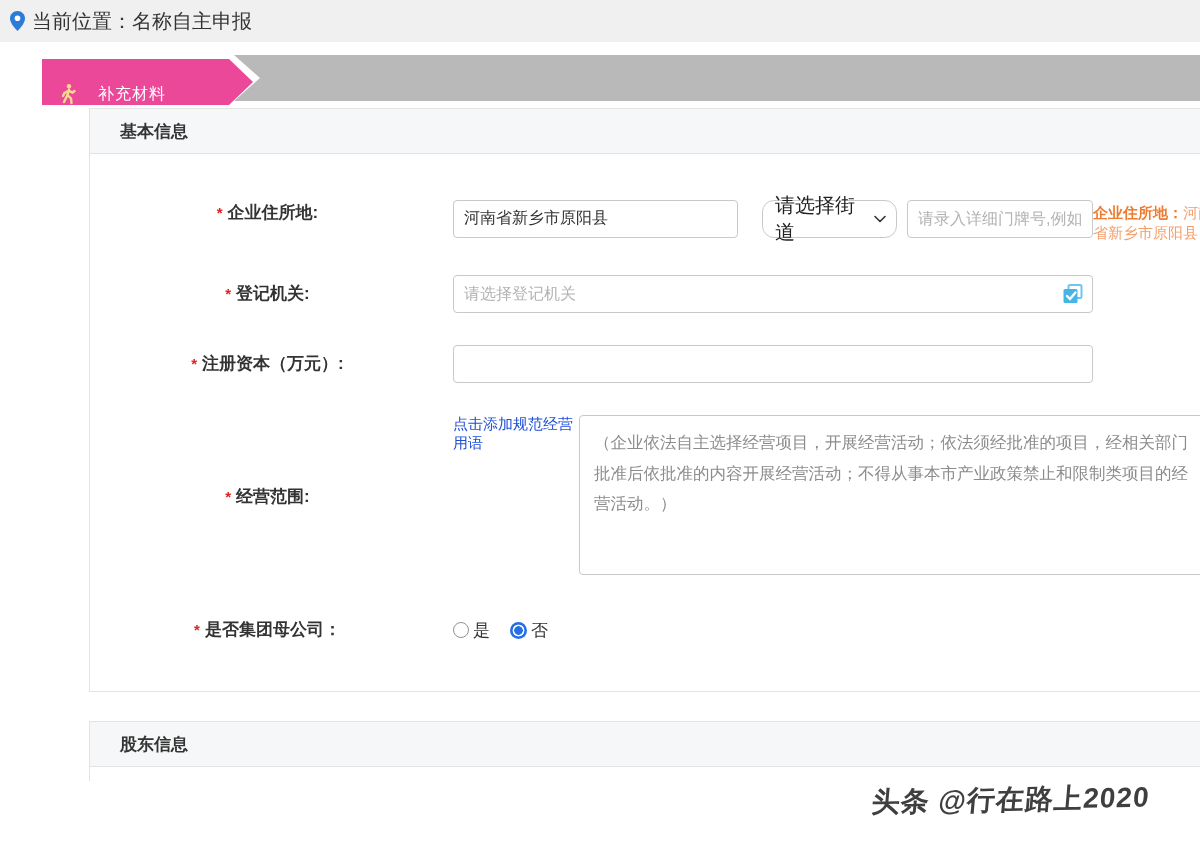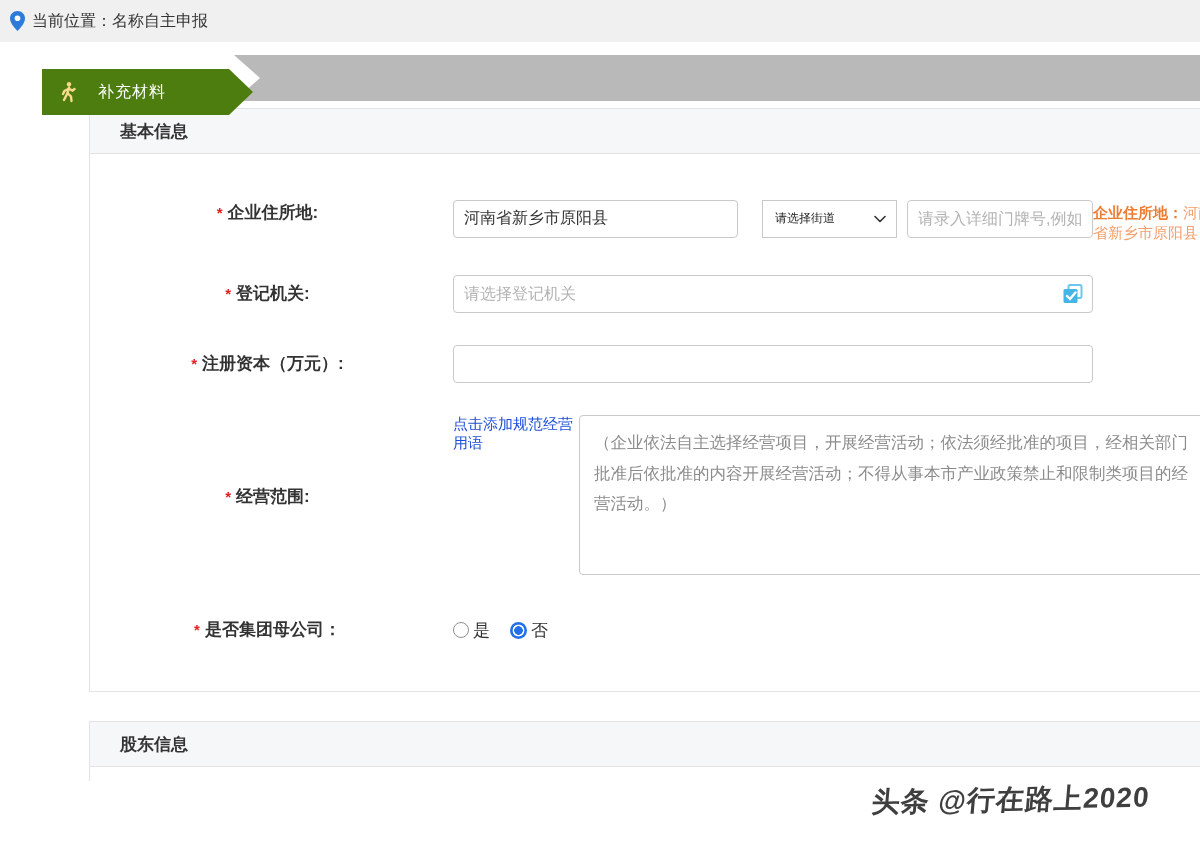--- a/index.html
+++ b/index.html
@@ -6,37 +6,37 @@
   html,body { width:1200px; }
   body {
     height:851px; overflow:hidden; position:relative; background:#fff;
     font-family:"Liberation Sans","DejaVu Sans",sans-serif; color:#333;
   }
 
   
   .topbar { height:42px; background:#f0f0f0; position:relative; }
   .breadcrumb {
     position:absolute; left:10px; top:0; height:42px;
-    display:flex; align-items:center; gap:7px; font-size:16px; color:#333;
+    display:flex; align-items:center; gap:7px; font-size:20px; color:#333;
   }
   .company-title {
     position:absolute; left:490px; top:7px;
     font-size:25px; font-weight:bold; color:#2b2b2b; letter-spacing:2px; white-space:nowrap;
   }
 
   
   .step-banner { margin:13px 0 0 42px; height:46px; background:#b9b9b9; position:relative; }
   .tab-white {
     position:absolute; left:0; top:0; width:218px; height:46px; background:#fff;
     clip-path:polygon(0 0,192px 0,218px 23px,192px 46px,0 46px);
   }
   .tab-orange {
-    position:absolute; left:0; top:14px; width:211px; height:46px; background:#4d7c0f;
+    position:absolute; left:0; top:4px; width:211px; height:46px; background:#ec4899;
     clip-path:polygon(0 0,187px 0,211px 23px,187px 46px,0 46px);
-    display:flex; align-items:center; color:#fff; font-size:16px; letter-spacing:1px;
+    display:flex; align-items:flex-end; color:#fff; font-size:16px; letter-spacing:1px;
   }
   .walk-icon { margin:0 20px 0 16px; display:inline-flex; }
 
   
   .panel { margin-left:89px; width:1131px; border:1px solid #e3e3e3; background:#fff; }
   .panel-basic { margin-top:7px; }
   .panel-header {
     height:45px; background:#f6f7f8; border-bottom:1px solid #e3e3e3;
     display:flex; align-items:center; padding-left:30px;
     font-size:17px; font-weight:bold; color:#333;
@@ -54,23 +54,23 @@
   .controls-col { margin-left:8px; display:flex; flex-direction:row; }
   .controls-line { display:flex; align-items:center; }
 
   .text-input {
     height:38px; border:1px solid #c9c9c9; border-radius:4px; padding:0 10px;
     font-size:16px; color:#333; outline:none; background:#fff; font-family:inherit;
   }
   .text-input::placeholder { color:#b3b3b3; }
   .w-province { width:285px; }
   .select-box {
-    width:135px; height:38px; margin-left:24px; border:1px solid #c9c9c9; border-radius:0;
+    width:135px; height:38px; margin-left:24px; border:1px solid #c9c9c9; border-radius:12px;
     display:flex; align-items:center; justify-content:space-between;
-    padding:0 10px 0 12px; font-size:12px; color:#222; background:#fff; cursor:default;
+    padding:0 10px 0 12px; font-size:20px; color:#222; background:#fff; cursor:default;
   }
   .w-detail { width:186px; margin-left:10px; }
 
   .hint-line { margin-top:9px; font-size:15px; line-height:20px; }
   .hint-label { color:#ee7c30; font-weight:bold; }
   .hint-value { color:#f59e69; }
 
   .input-wrap { position:relative; width:640px; margin-left:8px; }
   .input-wrap .text-input { width:100%; padding-right:42px; }
   .picker-icon { position:absolute; right:9px; top:8px; cursor:pointer; display:inline-flex; }

